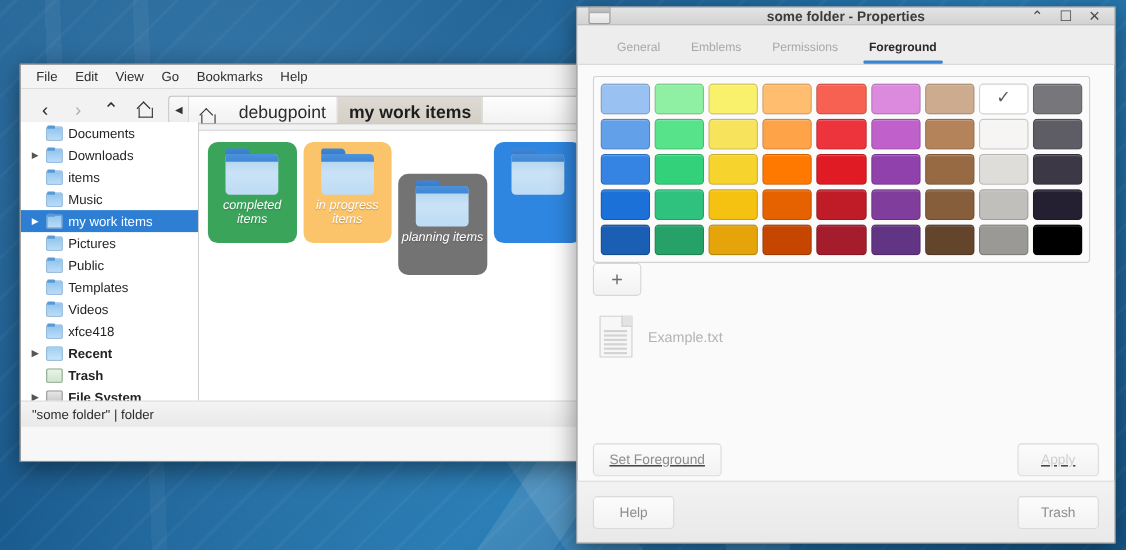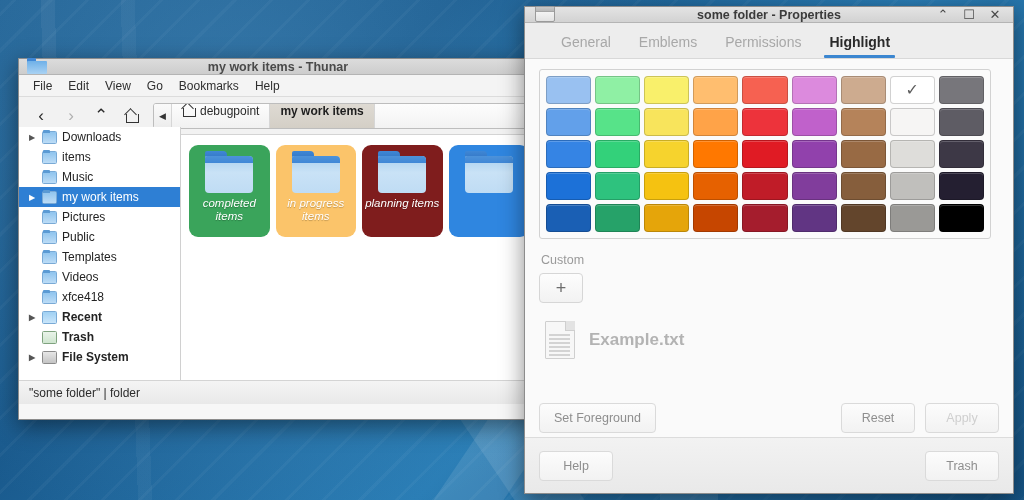--- a/index.html
+++ b/index.html
@@ -112,23 +112,23 @@
   .navbtn.disabled { color:#b0b0b0; }
 
   .pathbar {
     margin-left: 6px; height: 26px; display:flex; align-items:stretch;
     border:1px solid #bdbdbd; border-radius:3px; background:#fff; overflow:hidden;
     flex:1;
   }
   .pb-scroll { width:18px; display:flex; align-items:center; justify-content:center;
     background: linear-gradient(#fafafa,#ececec); border-right:1px solid #d6d6d6;
     font-size:9px; color:#333; }
-  .pb-item { display:flex; align-items:flex-start; gap:5px; padding: 0 10px;
+  .pb-item { display:flex; align-items:flex-end; gap:22px; padding: 0 10px;
     background: linear-gradient(#fdfdfd,#f1f1f1); border-right:1px solid #d6d6d6;
-    font-size:12px; color:#2b2b2b; }
+    font-size:16px; color:#2b2b2b; }
   .pb-item.active { background: linear-gradient(#dedad3,#d4cfc6); font-weight:bold; color:#1e1e1e; }
   .pb-rest { flex:1; background: linear-gradient(#fdfdfd,#f2f2f2); }
   .home-ico { width:13px; height:12px; position:relative; display:inline-block; }
   .home-ico:before { content:""; position:absolute; left:1px; top:4px; width:11px; height:8px;
     border:1.4px solid #333; border-top:none; }
   .home-ico:after { content:""; position:absolute; left:1px; top:0px; width:8px; height:8px;
     border-left:1.4px solid #333; border-top:1.4px solid #333; transform: rotate(45deg);
     transform-origin: center; }
 
   .thunar-body { display:flex; height: 245px; }
@@ -194,21 +194,21 @@
     border:1px solid #9a9a9a; border-radius:2px; position:relative; margin-left:4px; z-index:2;
   }
   .props-ico:before { content:""; position:absolute; left:0; right:0; top:0; height:4px;
     background: linear-gradient(#c9c9c9,#b6b6b6); border-bottom:1px solid #a5a5a5; }
 
   .tabbar {
     height: 36px; background:#ededed; border-bottom:1px solid #d8d8d8;
     display:flex; align-items:flex-end; padding-left: 22px;
   }
   .tab-item {
-    padding: 0 14px 9px 14px; font-size: 14px; color:#a8a8a8;
+    padding: 0 14px 9px 14px; font-size: 11px; color:#a8a8a8;
     position:relative; line-height:1;
   }
   .tab-item.active { color:#2a2a2a; font-weight:bold; }
   .tab-item.active:after {
     content:""; position:absolute; left: 9px; right: 9px; bottom: 0; height:3px;
     background:#3b86d0; border-radius:1px;
   }
 
   .props-content { padding: 10px 14px 0 14px; height: 382px; position:relative; }
 
@@ -237,25 +237,25 @@
   .txt-ico .page {
     position:absolute; inset:0; background:#f7f7f7; border:1px solid #cfcfcf; border-radius:1px;
   }
   .txt-ico .corner {
     position:absolute; right:0; top:0; width:10px; height:10px;
     background:#e3e3e3; border-left:1px solid #cfcfcf; border-bottom:1px solid #cfcfcf;
   }
   .txt-ico .line {
     position:absolute; left:4px; right:5px; height:1.6px; background:#d3d3d3;
   }
-  .preview-name { font-size: 17px; color:#b3b3b3;font-weight:bold; }
+  .preview-name { font-size: 13px; color:#b3b3b3; }
 
   .props-actionrow {
     position:absolute; left:14px; right:14px; bottom: 8px;
-    display:flex; align-items:center; gap: 10px;
+    display:flex; align-items:center; gap: 10px; text-decoration: underline;
   }
   .btn {
     min-width: 74px; height: 30px; padding: 0 14px;
     border:1px solid #dadada; border-radius:4px;
     background: linear-gradient(#fcfcfc,#f2f2f2);
     display:flex; align-items:center; justify-content:center;
     font-size:12.5px; color:#8e8e8e;
   }
   .btn.dim { color:#cfcfcf; }
   .spacer { flex:1; }
@@ -275,27 +275,20 @@
   <div class="wp-glow2"></div>
   <div class="wp-diag"></div>
   <div class="wp-x"></div>
   <div class="wp-f">
     <div class="fv"></div>
       <div class="fh1"></div>
       <div class="fh2"></div>
   </div>
 
   <div class="window" id="thunar">
-    <div class="titlebar inactive">
-      <div class="thunar-icon">
-        <div class="tab"></div>
-          <div class="body"></div>
-      </div>
-      <div class="title-text inactive">my work items - Thunar</div>
-    </div>
 
     <div class="menubar">
       <span>File</span>
       <span>Edit</span>
       <span>View</span>
       <span>Go</span>
       <span>Bookmarks</span>
       <span>Help</span>
     </div>
 
@@ -314,20 +307,25 @@
         </div>
         <div class="pb-item active">
           <span>my work items</span>
         </div>
         <div class="pb-rest"></div>
       </div>
     </div>
 
     <div class="thunar-body">
       <div class="sidebar" id="sidebar" style="margin-top: -8px;">
+          <div class="sb-row">
+            <div class="sb-arrow empty">▶</div>
+            <div class="sb-ico ico-folder"></div>
+            <span>Documents</span>
+          </div>
           <div class="sb-row">
             <div class="sb-arrow">▶</div>
             <div class="sb-ico ico-folder"></div>
             <span>Downloads</span>
           </div>
           <div class="sb-row">
             <div class="sb-arrow empty">▶</div>
             <div class="sb-ico ico-folder"></div>
             <span>items</span>
           </div>
@@ -393,21 +391,21 @@
               <div class="label">completed items</div>
             </div>
             <div class="item" style="background: rgb(251, 196, 106);">
               <div class="fold">
                 <div class="tab"></div>
                 <div class="front"></div>
                 <div class="lip"></div>
               </div>
               <div class="label">in progress items</div>
             </div>
-            <div class="item" style="background: #7f1d1d;">
+            <div class="item" style="background: #737373; margin-top: 29px;">
               <div class="fold">
                 <div class="tab"></div>
                 <div class="front"></div>
                 <div class="lip"></div>
               </div>
               <div class="label">planning items</div>
             </div>
             <div class="item" style="background: rgb(47, 134, 224);">
               <div class="fold">
                 <div class="tab"></div>
@@ -433,21 +431,21 @@
         <div class="win-ctrl">⌃</div>
         <div class="win-ctrl">☐</div>
         <div class="win-ctrl">✕</div>
       </div>
     </div>
 
     <div class="tabbar" id="tabbar">
         <div class="tab-item">General</div>
         <div class="tab-item">Emblems</div>
         <div class="tab-item">Permissions</div>
-        <div class="tab-item active">Highlight</div>
+        <div class="tab-item active">Foreground</div>
       </div>
 
     <div class="props-content">
       <div class="palette-box">
         <div class="palette-grid" id="palette-grid">
             <div class="swatch" style="background: rgb(153, 193, 241);"></div>
             <div class="swatch" style="background: rgb(143, 240, 164);"></div>
             <div class="swatch" style="background: rgb(249, 240, 107);"></div>
             <div class="swatch" style="background: rgb(255, 190, 111);"></div>
             <div class="swatch" style="background: rgb(246, 97, 81);"></div>
@@ -489,41 +487,39 @@
             <div class="swatch" style="background: rgb(229, 165, 10);"></div>
             <div class="swatch" style="background: rgb(198, 70, 0);"></div>
             <div class="swatch" style="background: rgb(165, 29, 45);"></div>
             <div class="swatch" style="background: rgb(97, 53, 131);"></div>
             <div class="swatch" style="background: rgb(99, 69, 44);"></div>
             <div class="swatch" style="background: rgb(154, 153, 150);"></div>
             <div class="swatch" style="background: rgb(0, 0, 0);"></div>
           </div>
       </div>
 
-      <div class="custom-label">Custom</div>
       <div class="add-btn">+</div>
 
       <div class="preview-row">
         <div class="txt-ico">
           <div class="page"></div>
           <div class="corner"></div>
           <div class="line" style="top:13px"></div>
           <div class="line" style="top:17px"></div>
           <div class="line" style="top:21px"></div>
           <div class="line" style="top:25px"></div>
           <div class="line" style="top:29px"></div>
           <div class="line" style="top:33px"></div>
         </div>
         <div class="preview-name">Example.txt</div>
       </div>
 
       <div class="props-actionrow">
         <div class="btn">Set Foreground</div>
         <div class="spacer"></div>
-        <div class="btn">Reset</div>
         <div class="btn dim">Apply</div>
       </div>
     </div>
 
     <div class="dialog-footer">
       <div class="btn">Help</div>
       <div class="spacer"></div>
       <div class="btn">Trash</div>
     </div>
   </div>

